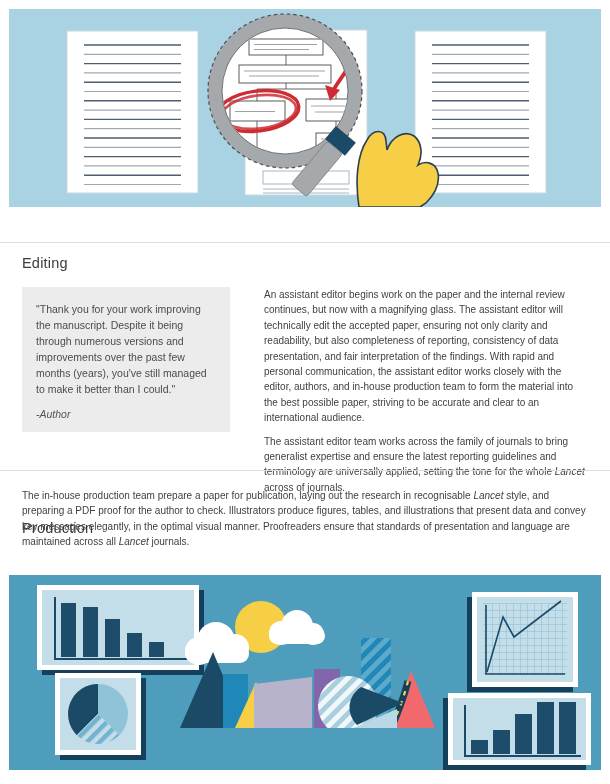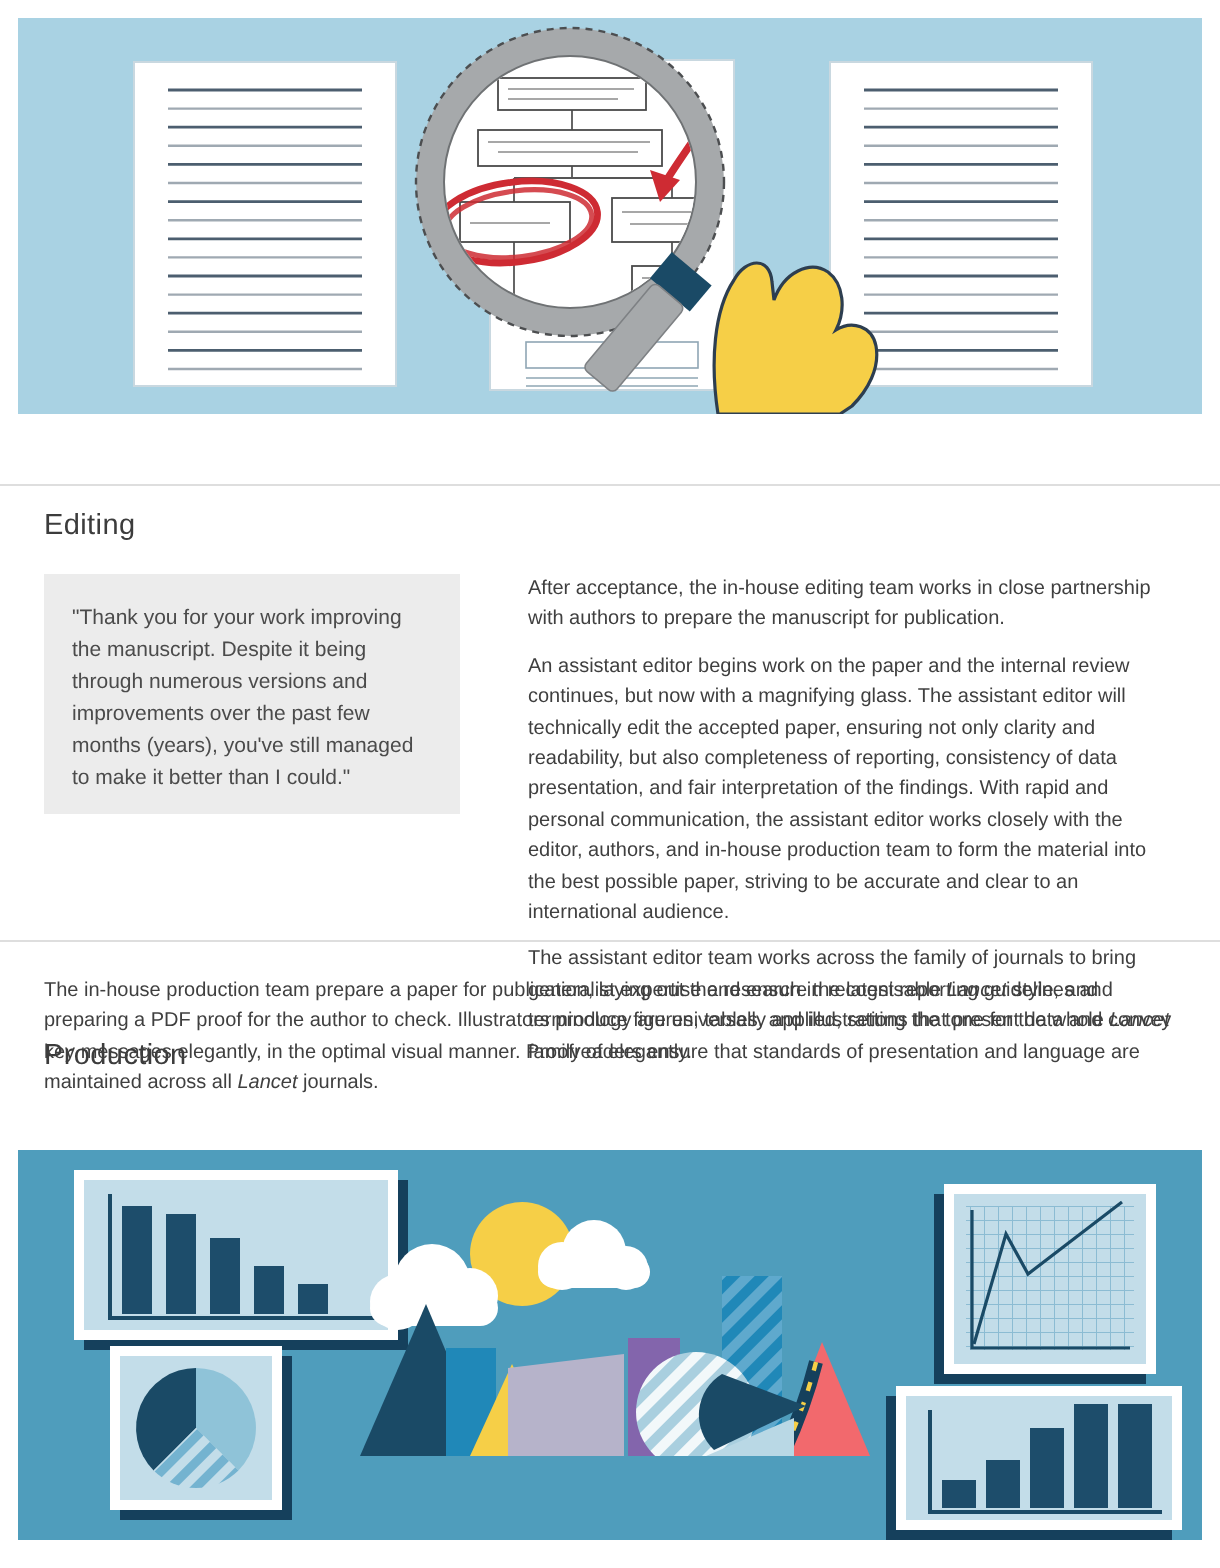--- a/index.html
+++ b/index.html
@@ -113,26 +113,26 @@
   </g>
 </svg>
 </div>
 
 <div class="abs divider divider-1"></div>
 
 <div class="abs section-heading heading-editing">Editing</div>
 
 <div class="abs quote-box">
   <div>"Thank you for your work improving the manuscript. Despite it being through numerous versions and improvements over the past few months (years), you've still managed to make it better than I could."</div>
+  <div class="quote-attribution">-Author</div>
 </div>
 
 <div class="abs editing-col">
-  <p>After acceptance, the in-house editing team works in close partnership with authors to prepare the manuscript for publication.</p>
   <p>An assistant editor begins work on the paper and the internal review continues, but now with a magnifying glass. The assistant editor will technically edit the accepted paper, ensuring not only clarity and readability, but also completeness of reporting, consistency of data presentation, and fair interpretation of the findings. With rapid and personal communication, the assistant editor works closely with the editor, authors, and in-house production team to form the material into the best possible paper, striving to be accurate and clear to an international audience.</p>
-  <p><span>The assistant editor team works across the family of journals to bring generalist expertise and ensure the latest reporting guidelines and terminology are universally applied, setting the tone for the whole </span><em>Lancet</em><span> family of elegantly.</span></p>
+  <p><span>The assistant editor team works across the family of journals to bring generalist expertise and ensure the latest reporting guidelines and terminology are universally applied, setting the tone for the whole </span><em>Lancet</em><span> across of journals.</span></p>
 </div>
 
 <div class="abs divider divider-2"></div>
 
 <div class="abs section-heading heading-production">Production</div>
 
 <div class="abs production-para"><span>The in-house production team prepare a paper for publication, laying out the research in recognisable </span><em>Lancet</em><span> style, and preparing a PDF proof for the author to check. Illustrators produce figures, tables, and illustrations that present data and convey key messages elegantly, in the optimal visual manner. Proofreaders ensure that standards of presentation and language are maintained across all </span><em>Lancet</em><span> journals.</span></div>
 
 <div class="abs banner">
 <svg viewBox="0 0 592 195" width="592" height="195">

